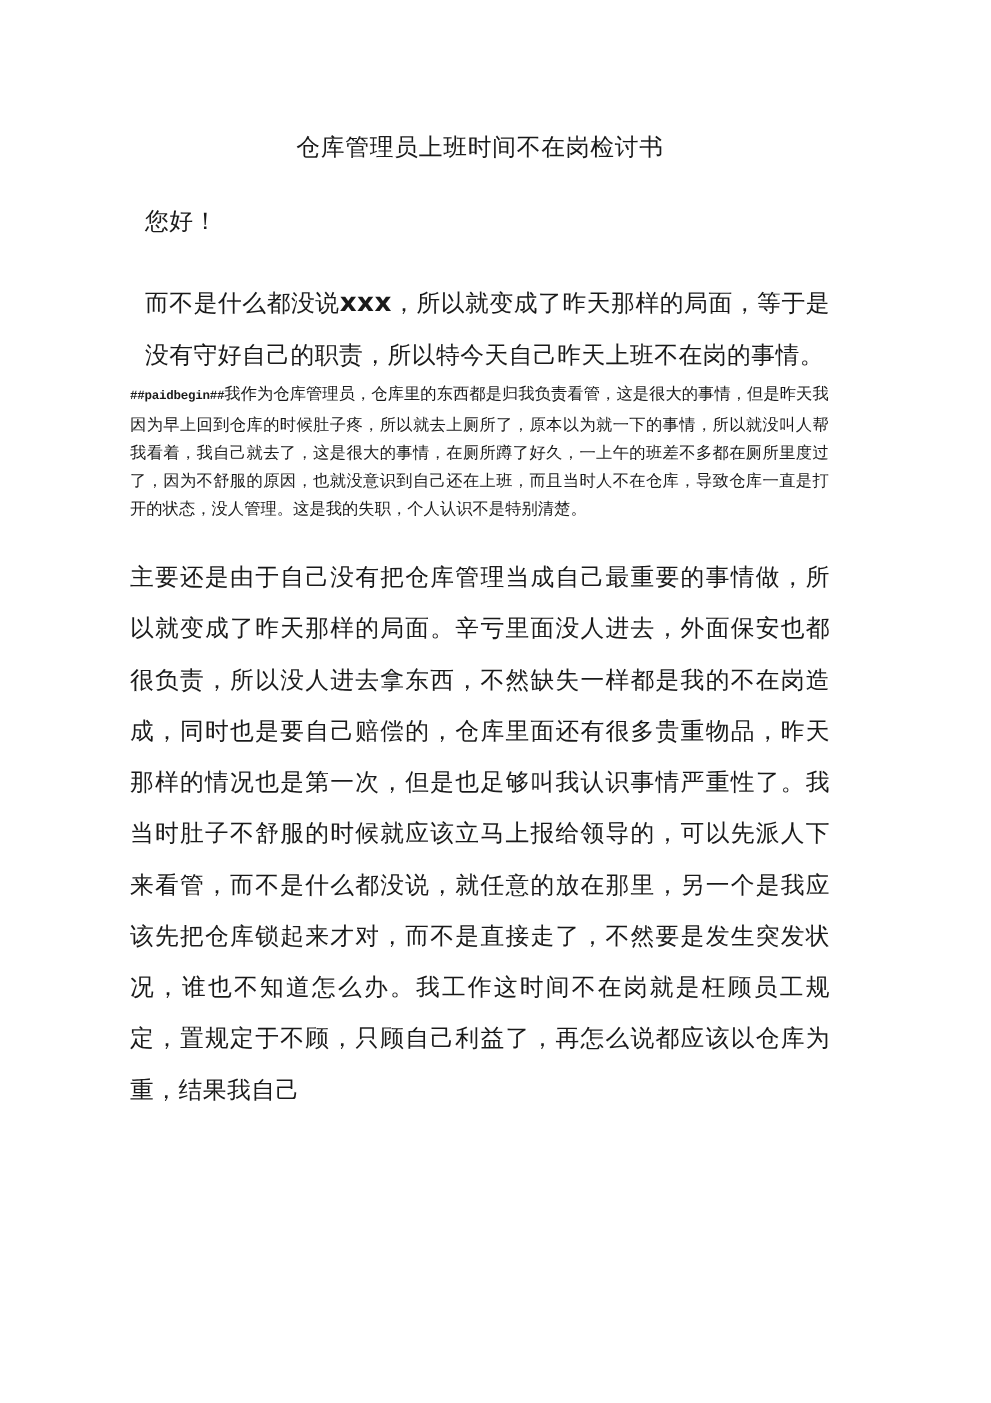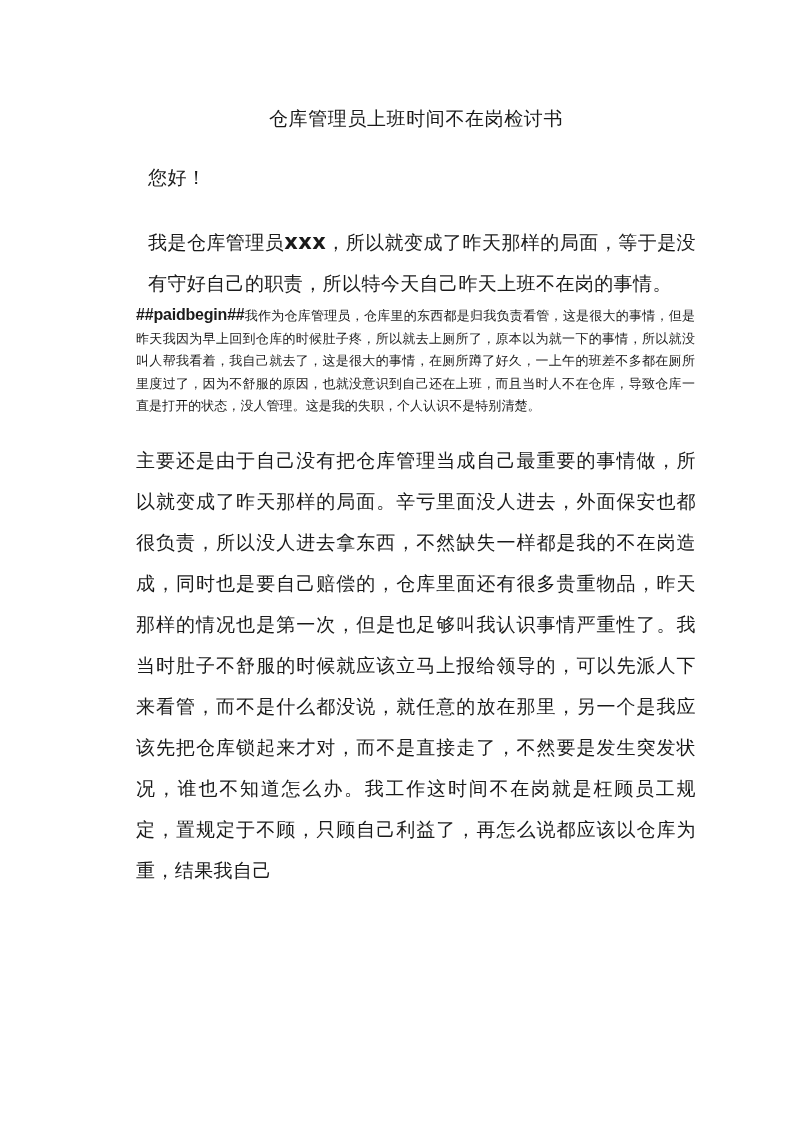--- a/index.html
+++ b/index.html
@@ -20,21 +20,21 @@
     width: 793px;
     height: 1122px;
     margin: 0 auto;
     background: #ffffff;
     overflow: hidden;
     box-sizing: border-box;
   }
 
   .content {
     position: absolute;
-    left: 136px;
+    left: 104px;
     top: 0;
     width: 560px;
   }
 
   .doc-title {
     margin: 0;
     padding: 0;
     text-align: center;
     font-size: 19px;
     font-weight: normal;
@@ -76,23 +76,23 @@
     line-height: 22.5px;
     letter-spacing: 0.05px;
     color: #1a1a1a;
     text-align: justify;
     text-justify: inter-character;
     text-align-last: left;
     width: 559px;
   }
 
   .marker {
-    font-family: Liberation Sans, sans-serif;
+    font-family: Liberation Mono, monospace;
     font-weight: bold;
-    font-size: 16px;
+    font-size: 10px;
     letter-spacing: -0.2px;
   }
 
   .latin {
     font-family: "DejaVu Sans", "Liberation Sans", sans-serif;
     font-weight: bold;
     font-size: 21px;
   }
 
   .num {
@@ -106,20 +106,20 @@
 <body>
 
 <div class="page">
   <div class="content">
 
     <h1 class="doc-title">仓库管理员上班时间不在岗检讨书</h1>
 
 
     <p class="para para-gap-md">您好！</p>
 
-    <p class="para para-gap-md"><span>我是仓库管理员</span><span class="latin">xxx</span><span>，所以就变成了昨天那样的局面，等于是没有守好自己的职责，所以特今天自己昨天上班不在岗的事情。</span></p>
+    <p class="para para-gap-md"><span>而不是什么都没说</span><span class="latin">xxx</span><span>，所以就变成了昨天那样的局面，等于是没有守好自己的职责，所以特今天自己昨天上班不在岗的事情。</span></p>
 
     <p class="para-small para-gap-sm"><span class="marker">##paidbegin##</span><span>我作为仓库管理员，仓库里的东西都是归我负责看管，这是很大的事情，但是昨天我因为早上回到仓库的时候肚子疼，所以就去上厕所了，原本以为就一下的事情，所以就没叫人帮我看着，我自己就去了，这是很大的事情，在厕所蹲了好久，一上午的班差不多都在厕所里度过了，因为不舒服的原因，也就没意识到自己还在上班，而且当时人不在仓库，导致仓库一直是打开的状态，没人管理。这是我的失职，个人认识不是特别清楚。</span></p>
 
     <p class="para para-gap-sm">主要还是由于自己没有把仓库管理当成自己最重要的事情做，所以就变成了昨天那样的局面。辛亏里面没人进去，外面保安也都很负责，所以没人进去拿东西，不然缺失一样都是我的不在岗造成，同时也是要自己赔偿的，仓库里面还有很多贵重物品，昨天那样的情况也是第一次，但是也足够叫我认识事情严重性了。我当时肚子不舒服的时候就应该立马上报给领导的，可以先派人下来看管，而不是什么都没说，就任意的放在那里，另一个是我应该先把仓库锁起来才对，而不是直接走了，不然要是发生突发状况，谁也不知道怎么办。我工作这时间不在岗就是枉顾员工规定，置规定于不顾，只顾自己利益了，再怎么说都应该以仓库为重，结果我自己</p>
 
   </div>
 </div>
 
 </body></html>

